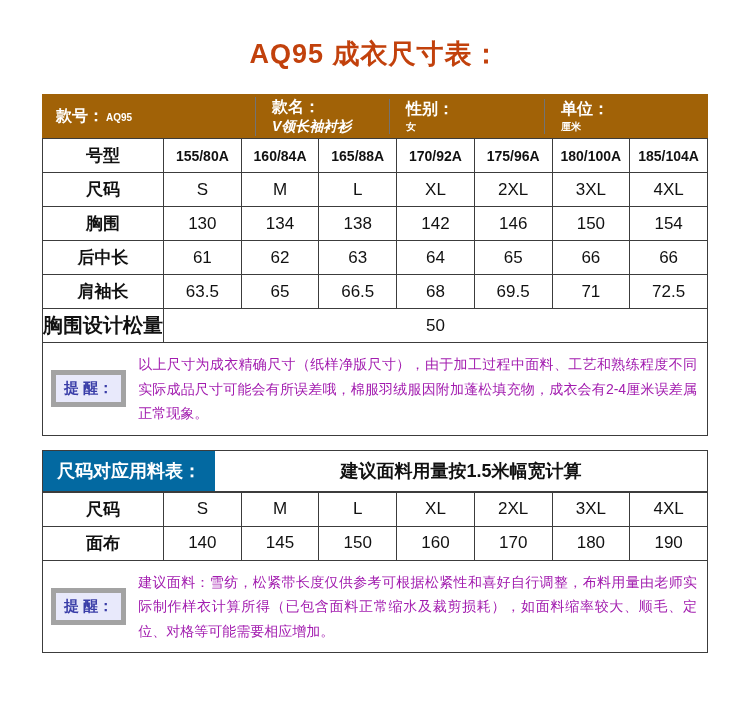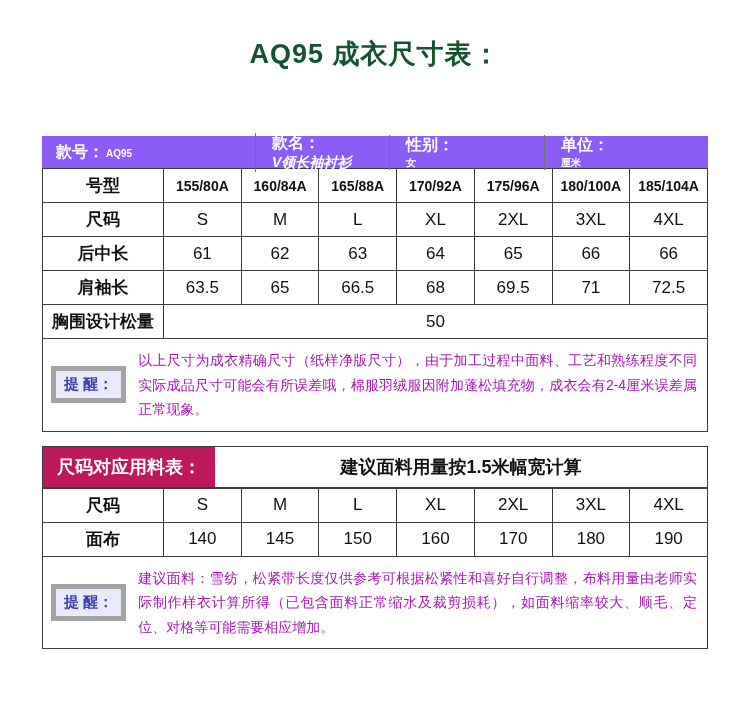--- a/index.html
+++ b/index.html
@@ -21,33 +21,32 @@
     box-sizing: border-box;
     padding: 0 42px;
   }
   .title {
     text-align: center;
     font-size: 27px;
     font-weight: bold;
     letter-spacing: 1px;
     padding-top: 36px;
     padding-bottom: 22px;
-    color: #14532d;
+    color: #c2410c;
   }
   
   .header-bar {
     display: flex;
     align-items: center;
-    background: #8b5cf6;
+    background: #a16207;
     color: #ffffff;
-    height: 32px;
+    height: 44px;
     font-weight: bold;
     font-size: 16px;
     box-sizing: border-box;
-    margin-top: 42px;
   }
   .header-cell {
     display: flex;
     align-items: baseline;
     padding: 0 14px;
     white-space: nowrap;
   }
   .header-cell + .header-cell {
     border-left: 1px solid #737373;
     flex-direction: column;
@@ -120,21 +119,21 @@
 
   
   .sec2-head {
     display: flex;
     align-items: stretch;
     border: 1px solid #3c3c3c;
     border-top: none;
     box-sizing: border-box;
   }
   .sec2-head .tag {
-    background: #be185d;
+    background: #0369a1;
     color: #ffffff;
     font-weight: bold;
     font-size: 18px;
     padding: 8px 14px;
     white-space: nowrap;
     display: flex;
     align-items: center;
   }
   .sec2-head .sub {
     flex: 1 1 auto;
@@ -190,41 +189,51 @@
         <td class="rowhead col-head">尺码</td>
         <td>S</td>
         <td>M</td>
         <td>L</td>
         <td>XL</td>
         <td>2XL</td>
         <td>3XL</td>
         <td>4XL</td>
       </tr>
       <tr>
+        <td class="rowhead col-head">胸围</td>
+        <td>130</td>
+        <td>134</td>
+        <td>138</td>
+        <td>142</td>
+        <td>146</td>
+        <td>150</td>
+        <td>154</td>
+      </tr>
+      <tr>
         <td class="rowhead col-head">后中长</td>
         <td>61</td>
         <td>62</td>
         <td>63</td>
         <td>64</td>
         <td>65</td>
         <td>66</td>
         <td>66</td>
       </tr>
       <tr>
         <td class="rowhead col-head">肩袖长</td>
         <td>63.5</td>
         <td>65</td>
         <td>66.5</td>
         <td>68</td>
         <td>69.5</td>
         <td>71</td>
         <td>72.5</td>
       </tr>
       <tr>
-        <td class="rowhead col-head" style="font-size:17px;">胸围设计松量</td>
+        <td class="rowhead col-head" style="font-size:20px;">胸围设计松量</td>
         <td colspan="7">50</td>
       </tr>
     </tbody>
   </table>
 
   <div class="note">
     <div class="note-tag">提 醒：</div>
     <div class="note-text">以上尺寸为成衣精确尺寸（纸样净版尺寸），由于加工过程中面料、工艺和熟练程度不同实际成品尺寸可能会有所误差哦，棉服羽绒服因附加蓬松填充物，成衣会有2-4厘米误差属正常现象。</div>
   </div>
 

